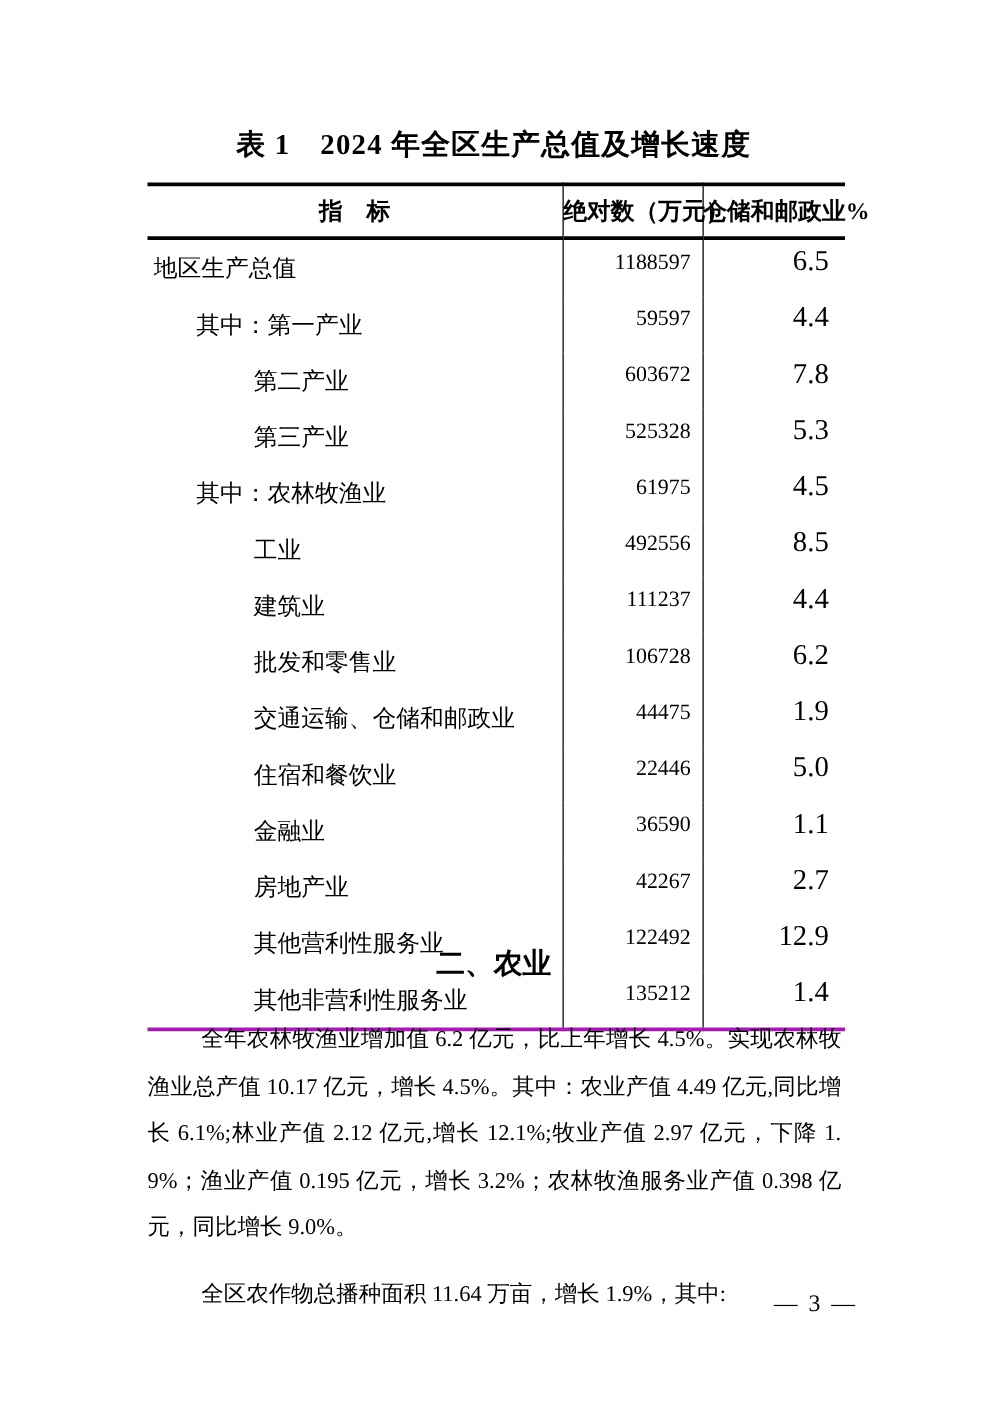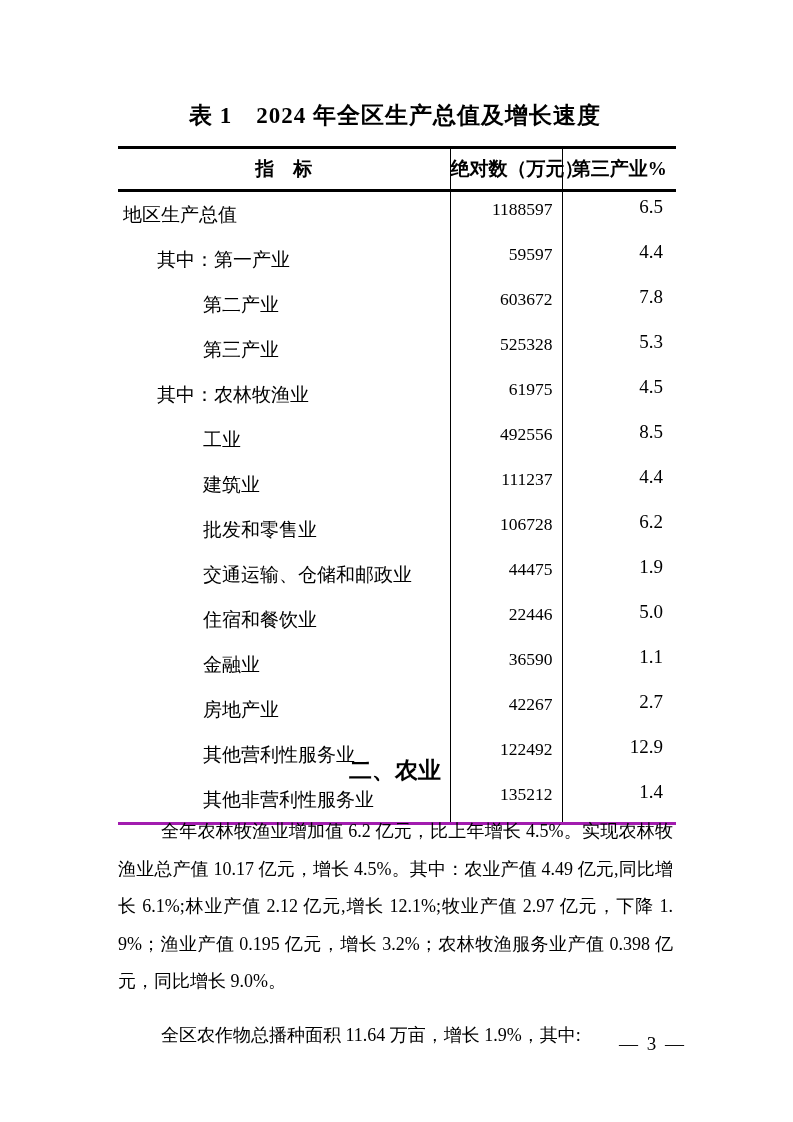--- a/index.html
+++ b/index.html
@@ -82,21 +82,21 @@
     padding-right: 9px;
     vertical-align: top;
     padding-top: 7px;
     font-size: 17.5px;
   }
   .gdp-table td.c-growth {
     text-align: right;
     padding-right: 13px;
     vertical-align: top;
     padding-top: 4px;
-    font-size: 19px;
+    font-size: 23px;
   }
 
   
   .section-heading {
     position: absolute;
     top: 755px;
     left: 100px;
     width: 590px;
     margin: 0;
     text-align: center;
@@ -140,21 +140,21 @@
   <table class="gdp-table">
     <colgroup>
       <col class="col-indicator">
       <col class="col-absolute">
       <col class="col-growth">
     </colgroup>
     <thead>
       <tr>
         <th class="h-indicator">指　标</th>
         <th class="h-absolute">绝对数（万元）</th>
-        <th class="h-growth">第三产业%</th>
+        <th class="h-growth">仓储和邮政业%</th>
       </tr>
     </thead>
     <tbody>
     <tr class="t-row">
       <td class="c-label indent-0">地区生产总值</td>
       <td class="c-abs">1188597</td>
       <td class="c-growth">6.5</td>
     </tr>
 
     <tr class="t-row">

